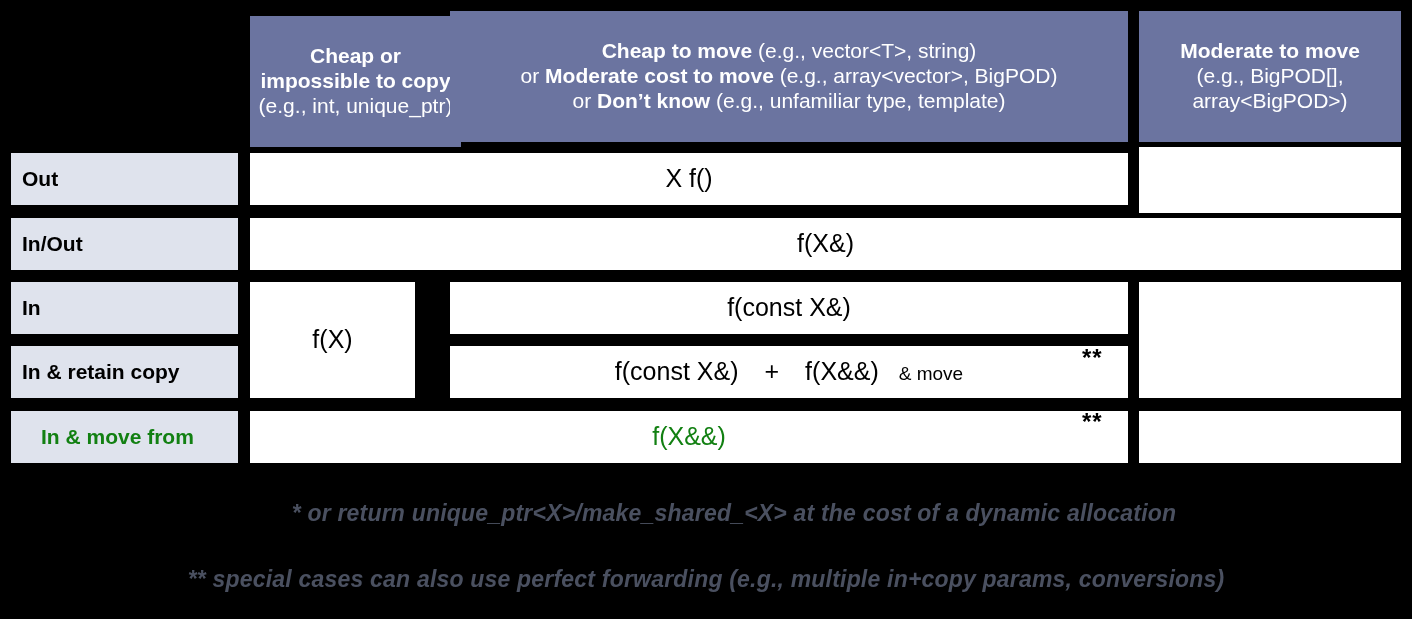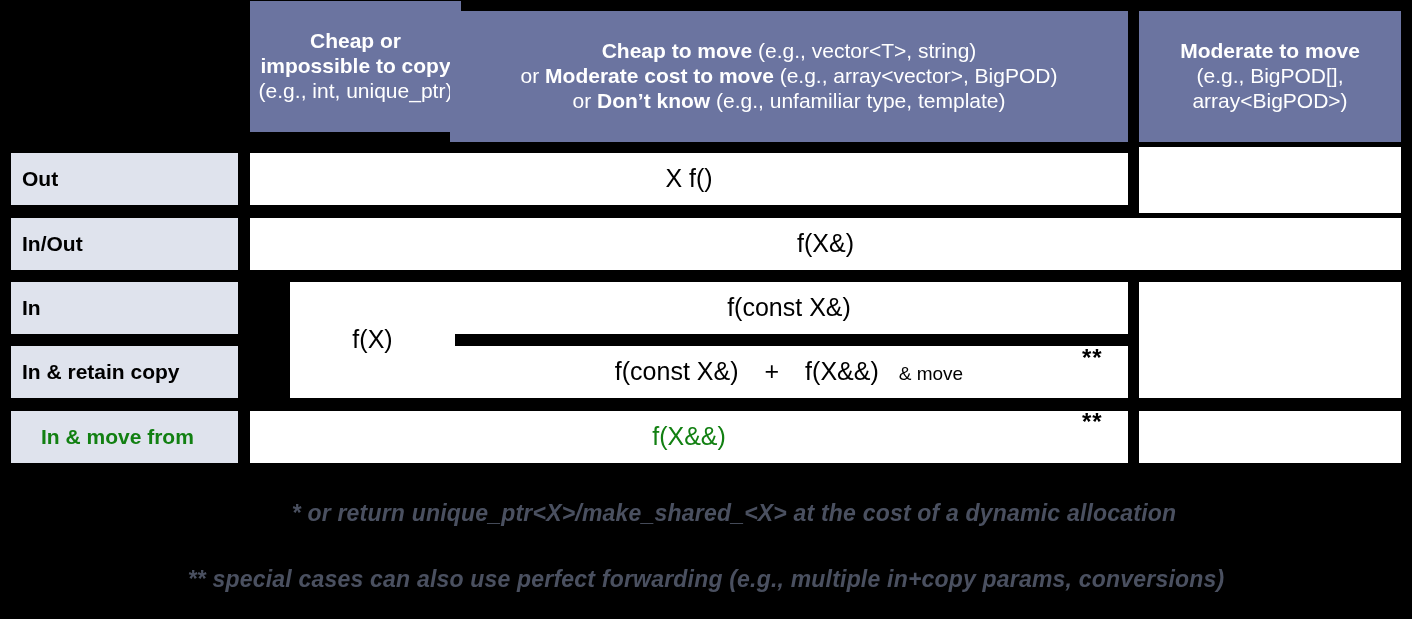--- a/index.html
+++ b/index.html
@@ -97,21 +97,21 @@
     letter-spacing: 0.2px;
   }
 </style>
 </head>
 <body>
 
 <div id="page">
 
   <div class="cell corner-black" style="left:11px; top:11px; width:227px; height:131px;"></div>
 
-  <div class="cell hdr" style="left:250px; top:1px; width:211px; height:131px;">
+  <div class="cell hdr" style="left:250px; top:16px; width:211px; height:131px;">
     <span>
       <span>Cheap or impossible to copy</span><span class="lt"> (e.g., int, unique_ptr)</span>
     </span>
   </div>
 
   <div class="cell hdr" style="left:450px; top:11px; width:678px; height:131px;">
     <span>
       <span>Cheap to move</span><span class="lt"> (e.g., vector&lt;T&gt;, string)</span><br>
       <span class="lt">or </span><span>Moderate cost to move</span><span class="lt"> (e.g., array&lt;vector&gt;, BigPOD)</span><br>
       <span class="lt">or </span><span>Don’t know</span><span class="lt"> (e.g., unfamiliar type, template)</span>
@@ -150,21 +150,21 @@
   </div>
 
   <div class="cell body empty" style="left:1139px; top:147px; width:262px; height:66px;">
     <span></span>
   </div>
 
   <div class="cell body" style="left:250px; top:218px; width:1151px; height:52px;">
     <span>f(X&amp;)</span>
   </div>
 
-  <div class="cell body" style="left:250px; top:282px; width:165px; height:116px;margin-left:40px;">
+  <div class="cell body" style="left:250px; top:282px; width:165px; height:116px;">
     <span>f(X)</span>
   </div>
 
   <div class="cell body" style="left:450px; top:282px; width:678px; height:52px;">
     <span>f(const X&amp;)</span>
   </div>
 
   <div class="cell body empty" style="left:1139px; top:282px; width:262px; height:116px;">
     <span></span>
   </div>

